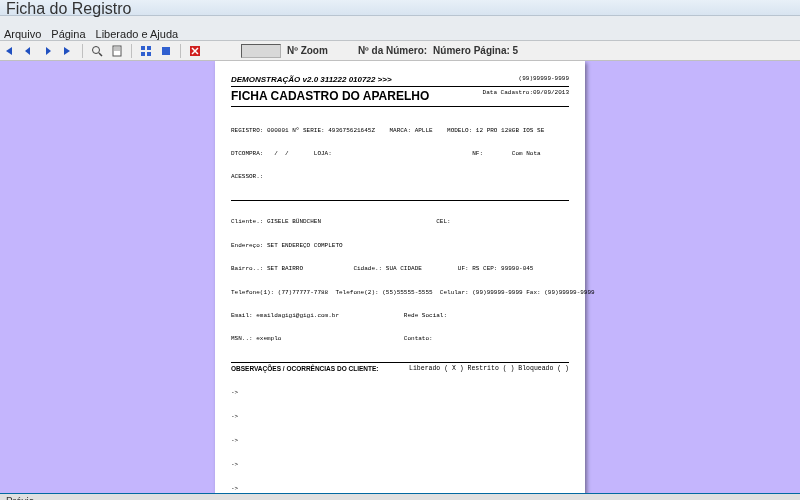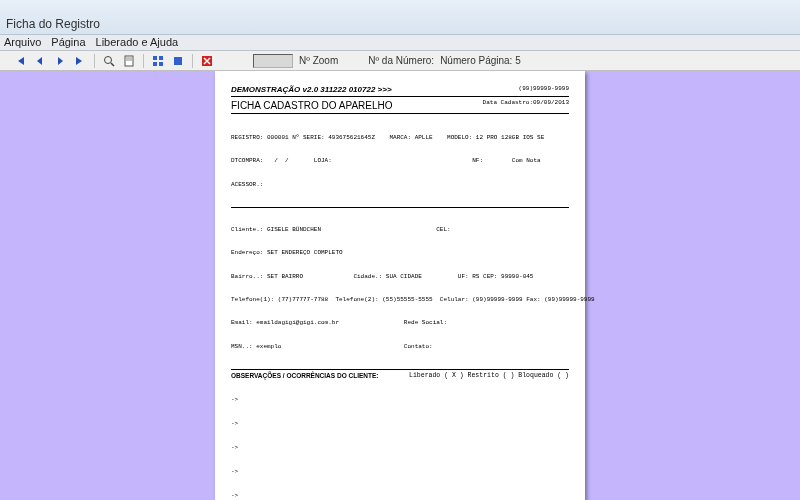--- a/index.html
+++ b/index.html
@@ -1,32 +1,32 @@
 <!DOCTYPE html>
 <html><head>
 <meta charset="utf-8">
 <style>
   * { box-sizing: border-box; margin: 0; padding: 0; }
   body { font-family: Tahoma, Arial, sans-serif; font-size: 11px; background: #fff; width: 800px; height: 500px; overflow: hidden; }
-  .titlebar { background: linear-gradient(#e8f0f8,#d8e4f0); height: 16px; padding: 17px 6px; font-size: 12px; color: #333; border-bottom: 1px solid #b8c4d0; }
-  .menubar { background: #e8ecf0; height: 16px; padding: 1px 4px; font-size: 11px; color: #222; display: flex; gap: 10px; border-bottom: 1px solid #c0c4c8; }
+  .titlebar { background: linear-gradient(#e8f0f8,#d8e4f0); height: 16px; padding: 0 6px; font-size: 16px; color: #333; border-bottom: 1px solid #b8c4d0; }
+  .menubar { background: #e8ecf0; height: 16px; padding: 12px 4px; font-size: 11px; color: #222; display: flex; gap: 10px; border-bottom: 1px solid #c0c4c8; }
   .menubar span { cursor: default; }
-  .toolbar { background: #f0f0f0; height: 20px; padding: 2px 12px; display: flex; align-items: center; gap: 4px; border-bottom: 1px solid #c0c0c0; }
+  .toolbar { background: #f0f0f0; height: 20px; padding: 2px 0; display: flex; align-items: center; gap: 4px; border-bottom: 1px solid #c0c0c0; font-weight: bold; }
   .tbtn { width: 16px; height: 16px; display: inline-flex; align-items: center; justify-content: center; border: 1px solid transparent; }
   .tbtn svg { width: 12px; height: 12px; }
   .sep { width: 1px; height: 14px; background: #c0c0c0; margin: 0 2px; }
   .zoomfield { width: 40px; height: 14px; background: #d8d8d8; border: 1px inset #b0b0b0; }
   .tlabel { font-size: 10px; color: #333; margin-left: 2px; }
   .client { background: #c4b5fd; width: 800px; height: 432px; display: flex; justify-content: center; align-items: flex-start; overflow: hidden; }
   .page { background: #fff; width: 370px; height: 470px; margin-top: 0; box-shadow: 2px 2px 4px rgba(0,0,0,0.4); padding: 14px 16px; font-family: "Courier New", monospace; font-size: 6px; color: #000; line-height: 1.3; }
   .page .demo { font-family: Arial, sans-serif; font-size: 8px; font-weight: bold; font-style: italic; }
   .page .demo-row { display: flex; justify-content: space-between; border-bottom: 1px solid #000; padding-bottom: 1px; margin-bottom: 2px; }
   .page .phone { font-size: 6px; }
   .page .title-row { display: flex; justify-content: space-between; border-bottom: 1px solid #000; padding-bottom: 1px; margin-bottom: 4px; }
-  .page .title { font-family: Arial, sans-serif; font-size: 10px; font-weight: normal; }
+  .page .title { font-family: Arial, sans-serif; font-size: 12px; font-weight: bold; }
   .page .date { font-size: 6px; }
   .page .block { margin-bottom: 3px; white-space: pre; }
   .page hr.thin { border: none; border-top: 1px solid #000; margin: 2px 0; }
   .page .section-hdr { font-family: Arial, sans-serif; font-size: 6.5px; font-weight: bold; display: flex; justify-content: space-between; }
   .page .arrows div { line-height: 1.4; }
   .statusbar { background: #e0e0e0; height: 16px; padding: 2px 6px; font-size: 10px; color: #333; border-top: 1px solid #0369a1; }
 </style>
 </head>
 <body>
 

